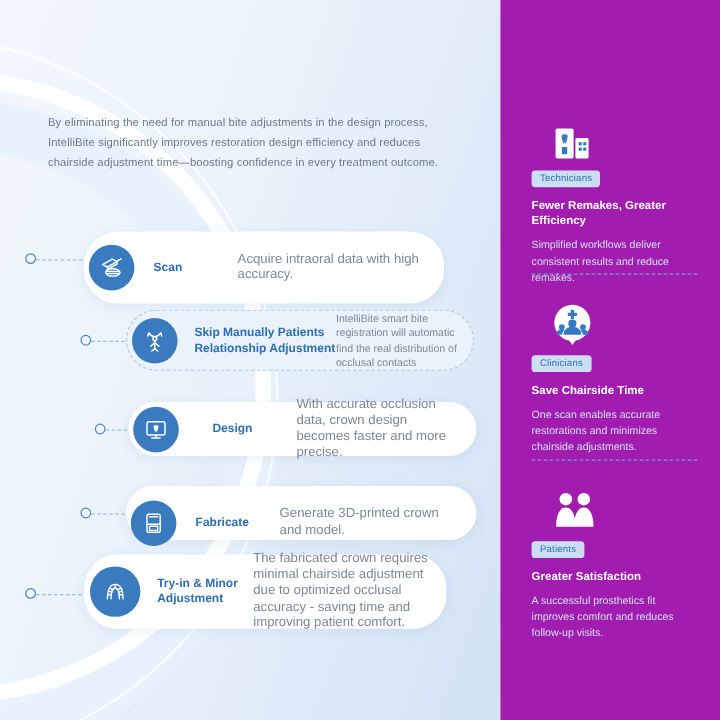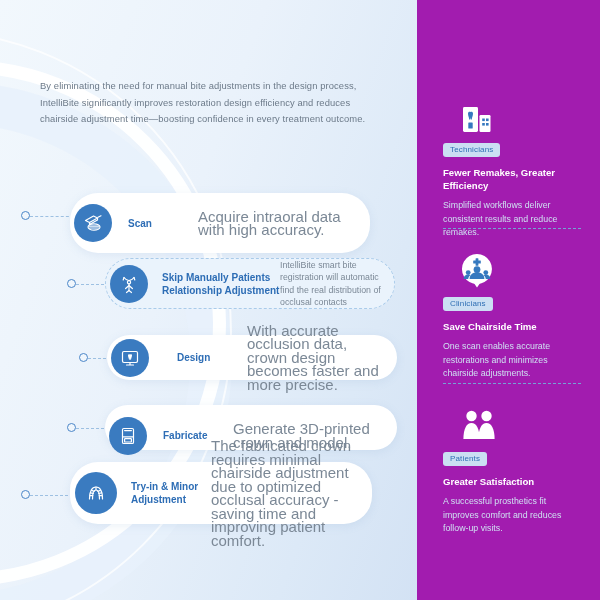--- a/index.html
+++ b/index.html
@@ -56,21 +56,21 @@
     top: 30px;
     width: 600px;
     height: 600px;
     border: 2px solid #ffffff;
     opacity: .75;
   }
 
   .intro {
     position: absolute;
     left: 40px;
-    top: 78px;
+    top: 94px;
     width: 348px;
     font-size: 9.4px;
     line-height: 16.5px;
     color: #6c7a89;
     letter-spacing: .1px;
   }
 
   
   .steps {
     position: absolute;
@@ -124,21 +124,21 @@
   .circle-icon svg { display: block; }
   .step-title {
     color: #2d6db5;
     font-weight: bold;
     font-size: 10px;
     line-height: 13px;
     flex: 0 0 auto;
   }
   .step-desc {
     color: #7b8896;
-    font-size: 15px;
+    font-size: 11px;
     line-height: 13.5px;
     flex: 1 1 auto;
   }
 
   
   .right-panel {
     position: relative;
     width: 183px;
     height: 600px;
     background: #a21caf;

